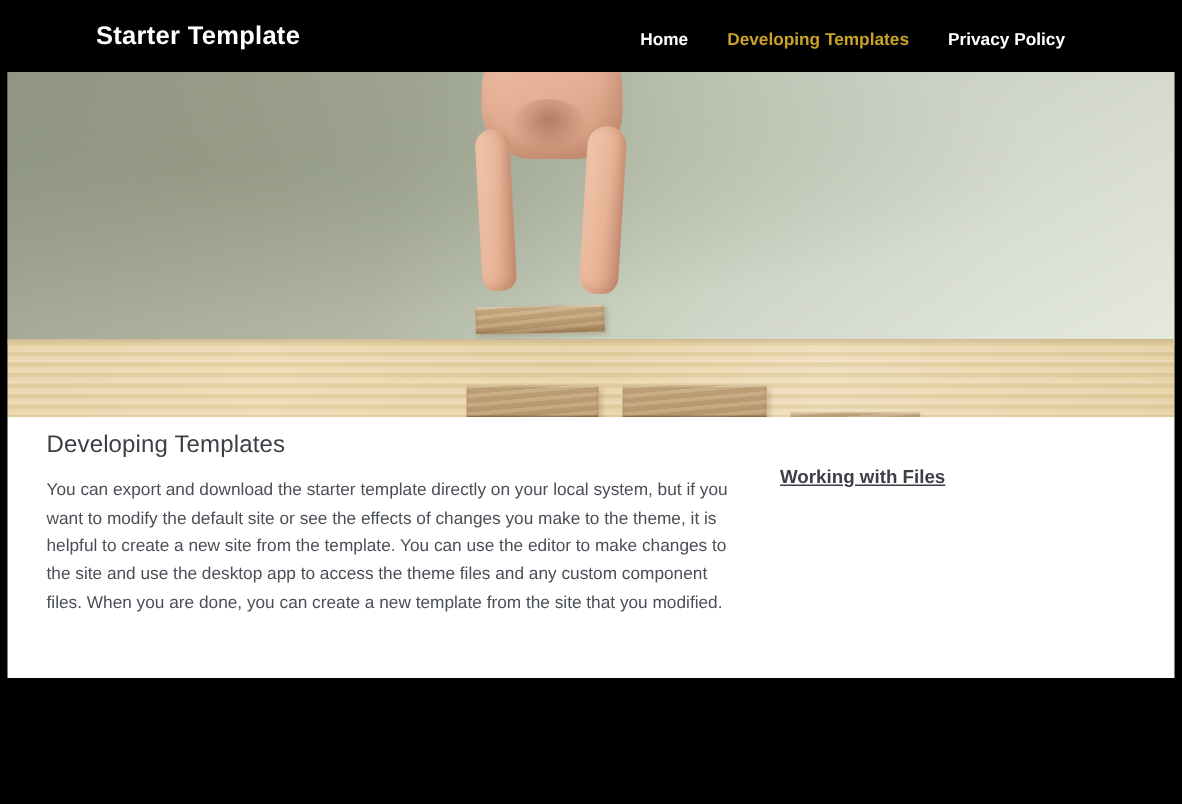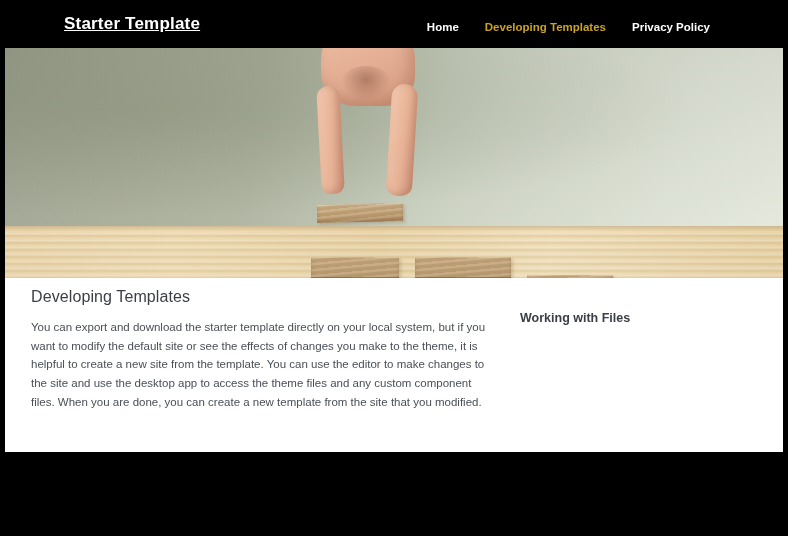--- a/index.html
+++ b/index.html
@@ -36,21 +36,20 @@
   }
   #brand-title {
     position: absolute;
     left: 64px;
     top: 14px;
     color: #ffffff;
     font-size: 17px;
     font-weight: bold;
     letter-spacing: 0.2px;
     white-space: nowrap;
-    text-decoration: underline;
   }
   #main-nav {
     position: absolute;
     right: 78px;
     top: 21px;
     display: flex;
     align-items: center;
     gap: 26px;
   }
   .nav-link {
@@ -228,20 +227,21 @@
     font-size: 16px;
     font-weight: normal;
     color: #3b3f45;
     letter-spacing: 0.1px;
   }
   h3.aside-title {
     margin: 0 0 14px 0;
     font-size: 12.5px;
     font-weight: bold;
     color: #3b3f45;
+    text-decoration: underline;
   }
   p.body-text {
     margin: 0 0 14px 0;
     font-size: 11.5px;
     line-height: 1.62;
     color: #4a4f57;
   }
   p.body-text:last-child { margin-bottom: 0; }
   p.aside-text {
     margin: 0;

